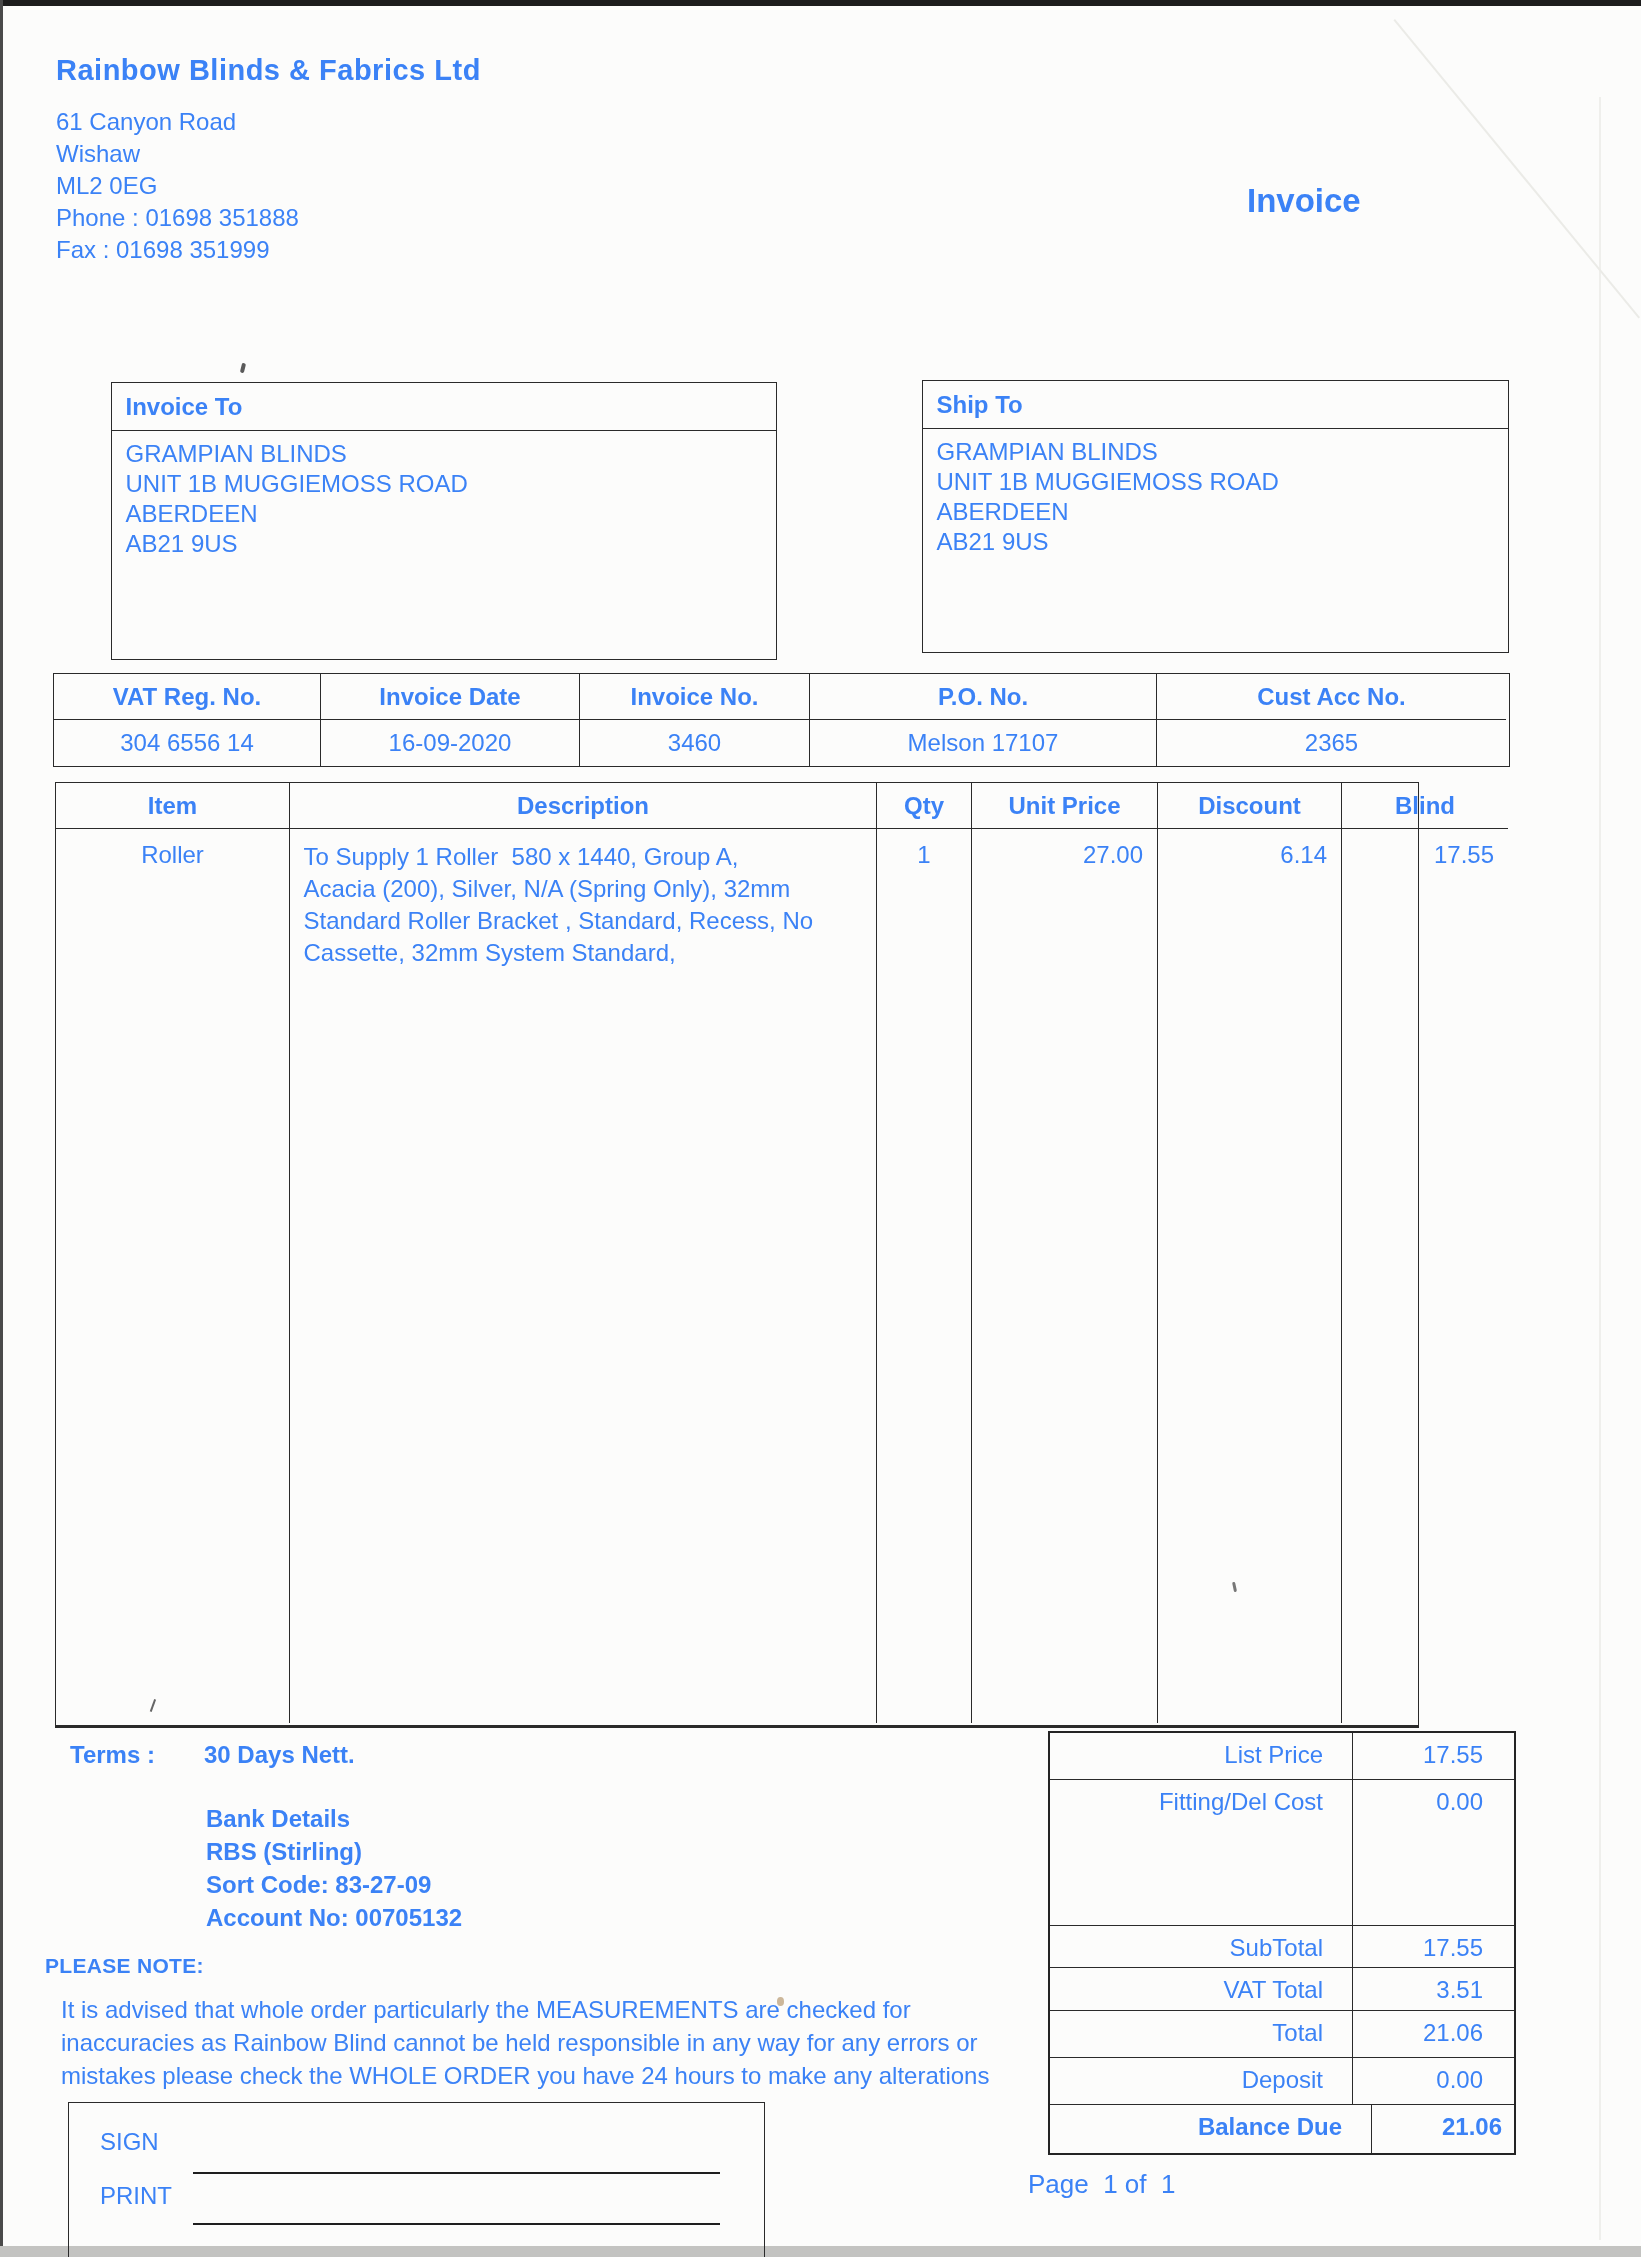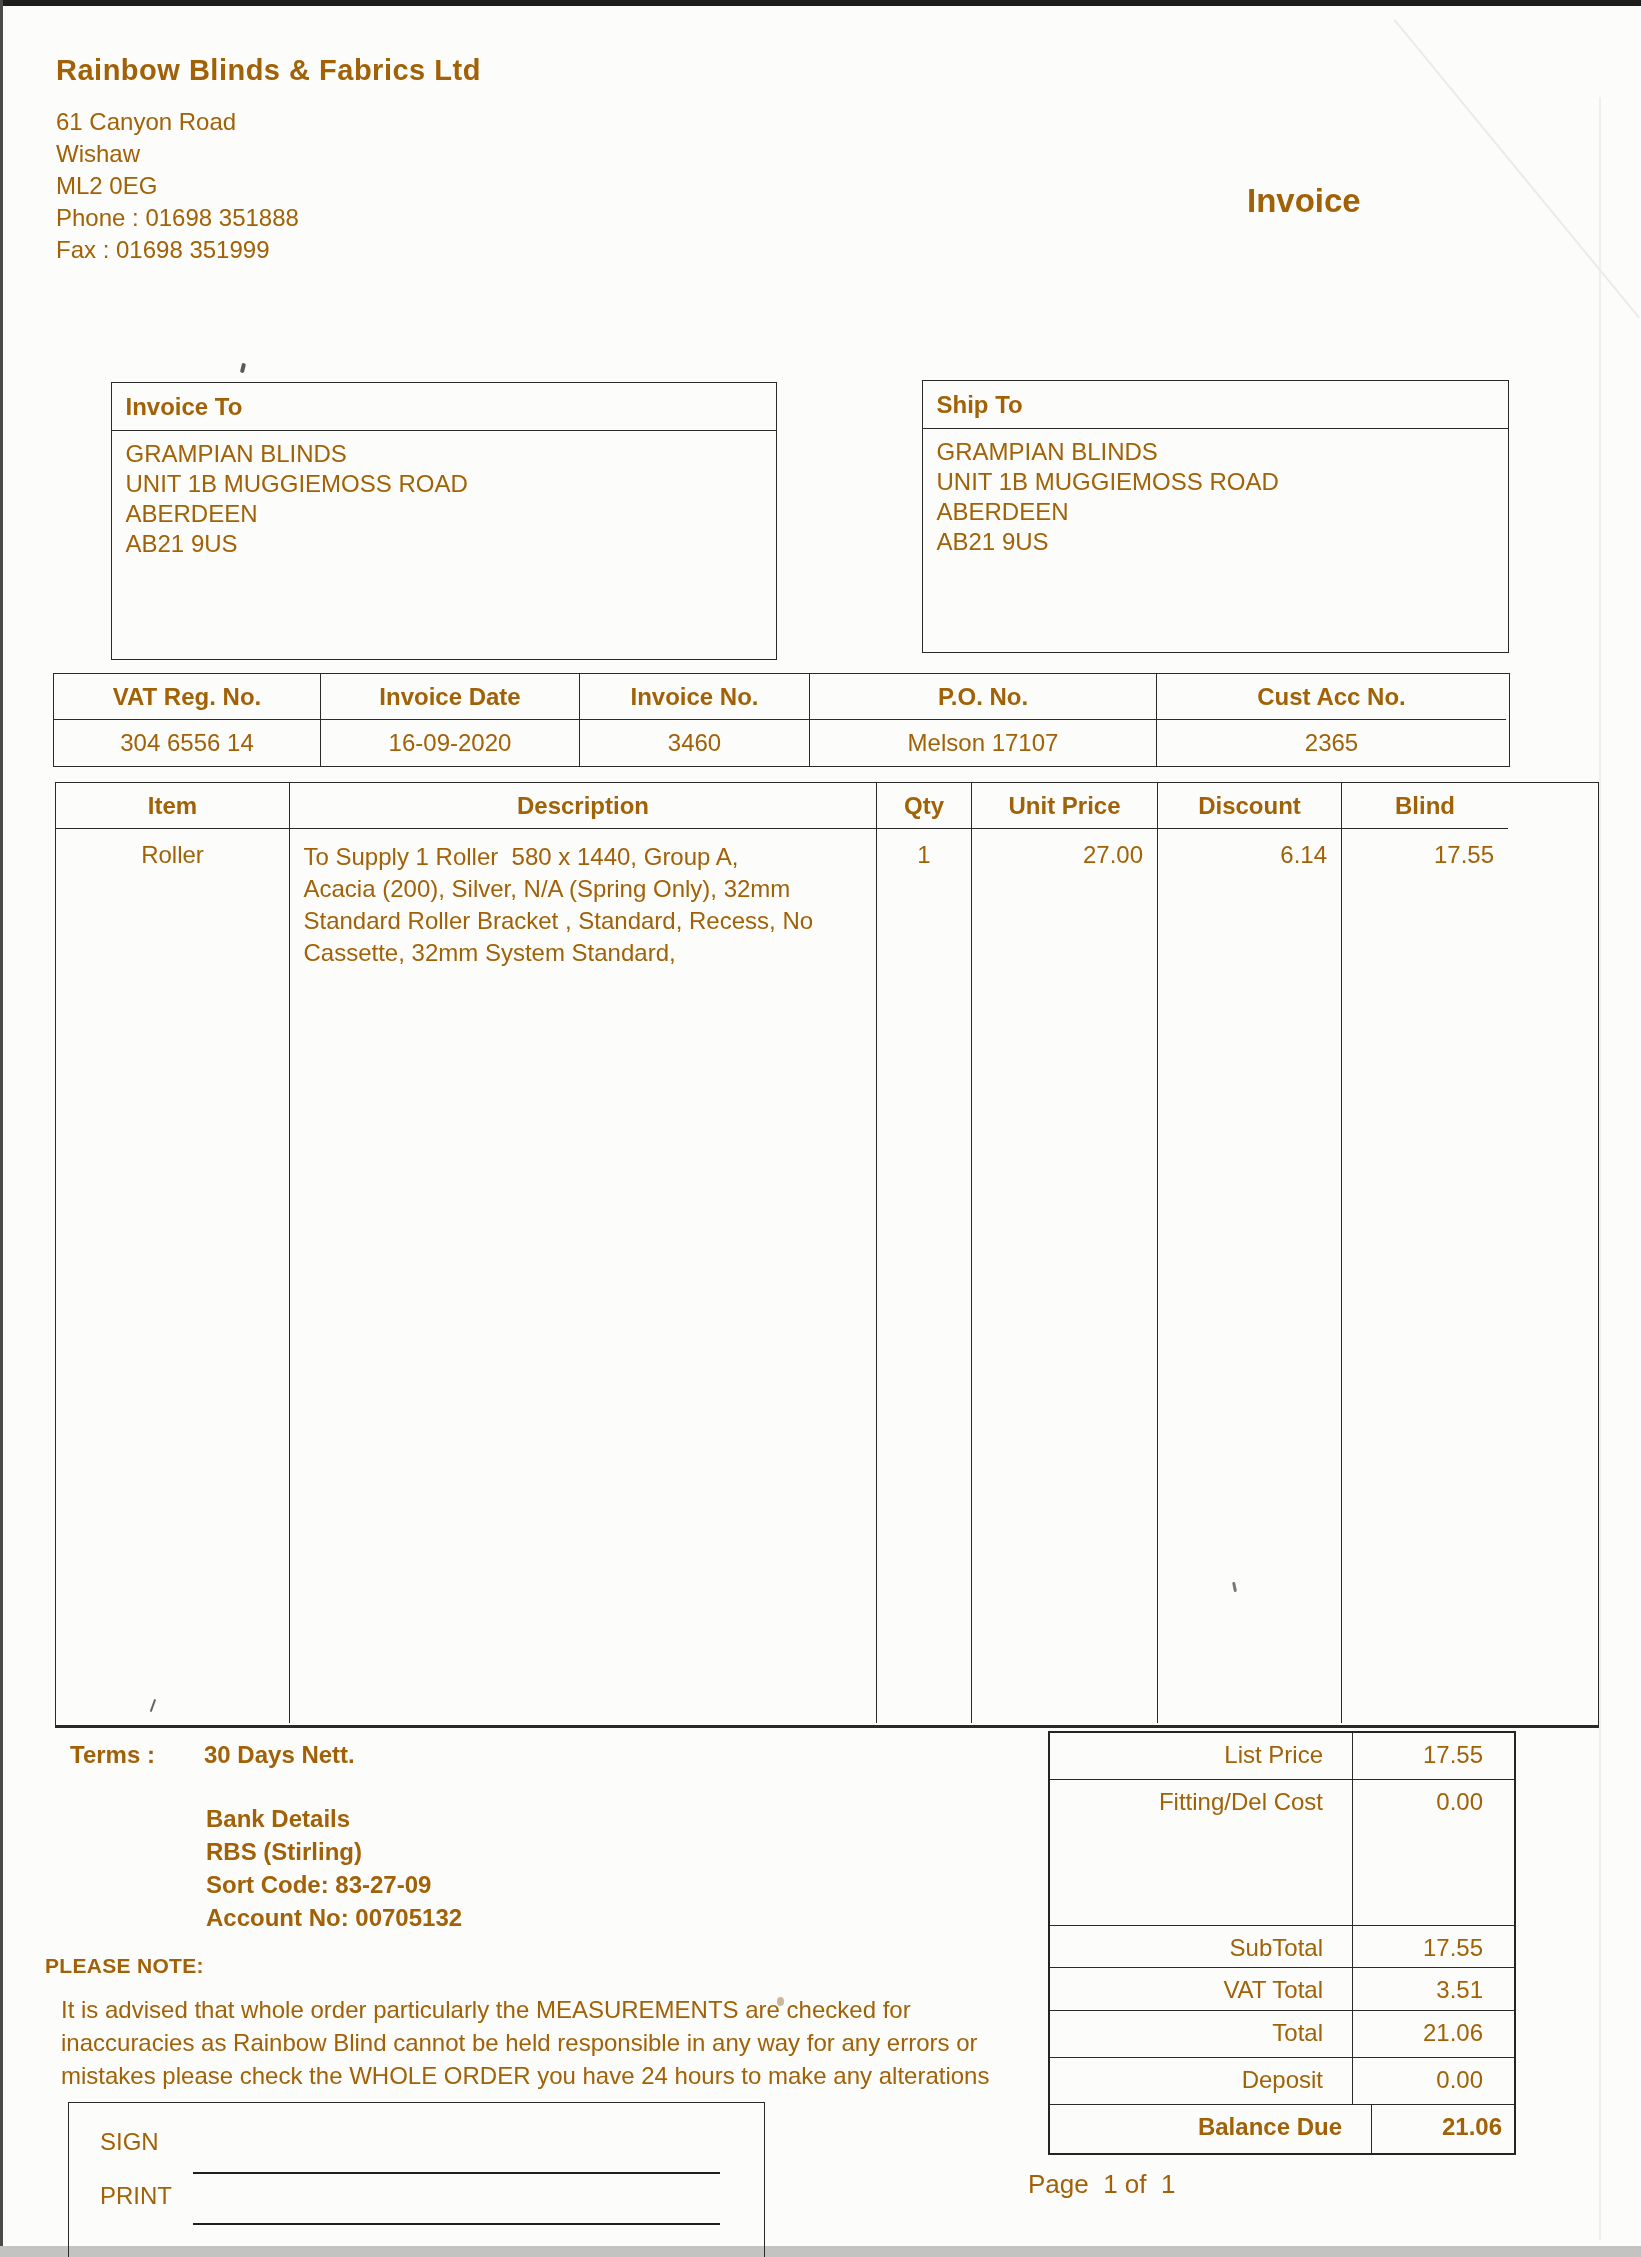--- a/index.html
+++ b/index.html
@@ -1,18 +1,18 @@
 <!DOCTYPE html>
 <html><head>
 <meta charset="utf-8">
 <style>
   html,body{margin:0;padding:0;background:#e9e9e7;}
   .page{
     position:relative;width:1641px;height:2257px;background:#fcfcfb;
-    font-family:"Liberation Sans","DejaVu Sans",sans-serif;color:#a16207;
+    font-family:"Liberation Sans","DejaVu Sans",sans-serif;color:#3b82f6;
     overflow:hidden;
   }
   .abs{position:absolute;}
   .b{font-weight:bold;}
   
   .edge-top{left:0;top:0;width:1641px;height:5.8px;background:#1d1d1d;}
   .edge-left{left:0;top:0;width:2.9px;height:2257px;background:#4a4a4a;}
   .edge-bottom{left:0;top:2246px;width:1641px;height:11.6px;background:#c3c3c1;}
   .edge-right-faint{left:1599px;top:97px;width:1.9px;height:2143px;background:#efefec;}
   .diag-faint{left:1395px;top:19.3px;width:386px;height:1.9px;background:#ebebe7;
@@ -37,21 +37,21 @@
 
   
   .meta{left:53px;top:673px;width:1455px;border:1.9px solid #2a2a2a;}
   .meta .row{display:grid;grid-template-columns:267px 259px 230px 347px 349px;}
   .meta .cell{box-sizing:border-box;border-right:1.9px solid #2a2a2a;text-align:center;
     font-size:24px;padding:8.7px 3.9px;}
   .meta .cell:last-child{border-right:none;}
   .meta .row.hdr .cell{font-weight:bold;border-bottom:1.9px solid #2a2a2a;}
 
   
-  .items{left:55px;top:782px;width:1544px;height:946px;border:1.9px solid #2a2a2a;
+  .items{left:55px;top:782px;width:1364px;height:946px;border:1.9px solid #2a2a2a;
     border-bottom-width:3.9px;box-sizing:border-box;}
   .items .irow{display:grid;grid-template-columns:234px 587px 95px 186px 184px 166px;}
   .items .irow.ihdr{height:46px;}
   .items .irow.ibody{height:894px;}
   .items .icell{box-sizing:border-box;border-right:1.9px solid #2a2a2a;font-size:24px;overflow:hidden;}
   .items .icell:last-child{border-right:none;}
   .items .ihdr .icell{font-weight:bold;text-align:center;padding-top:8.7px;border-bottom:1.9px solid #2a2a2a;}
   .items .ibody .icell{padding-top:11.6px;}
   .c-center{text-align:center;}
   .c-right{text-align:right;padding-right:14px;}

